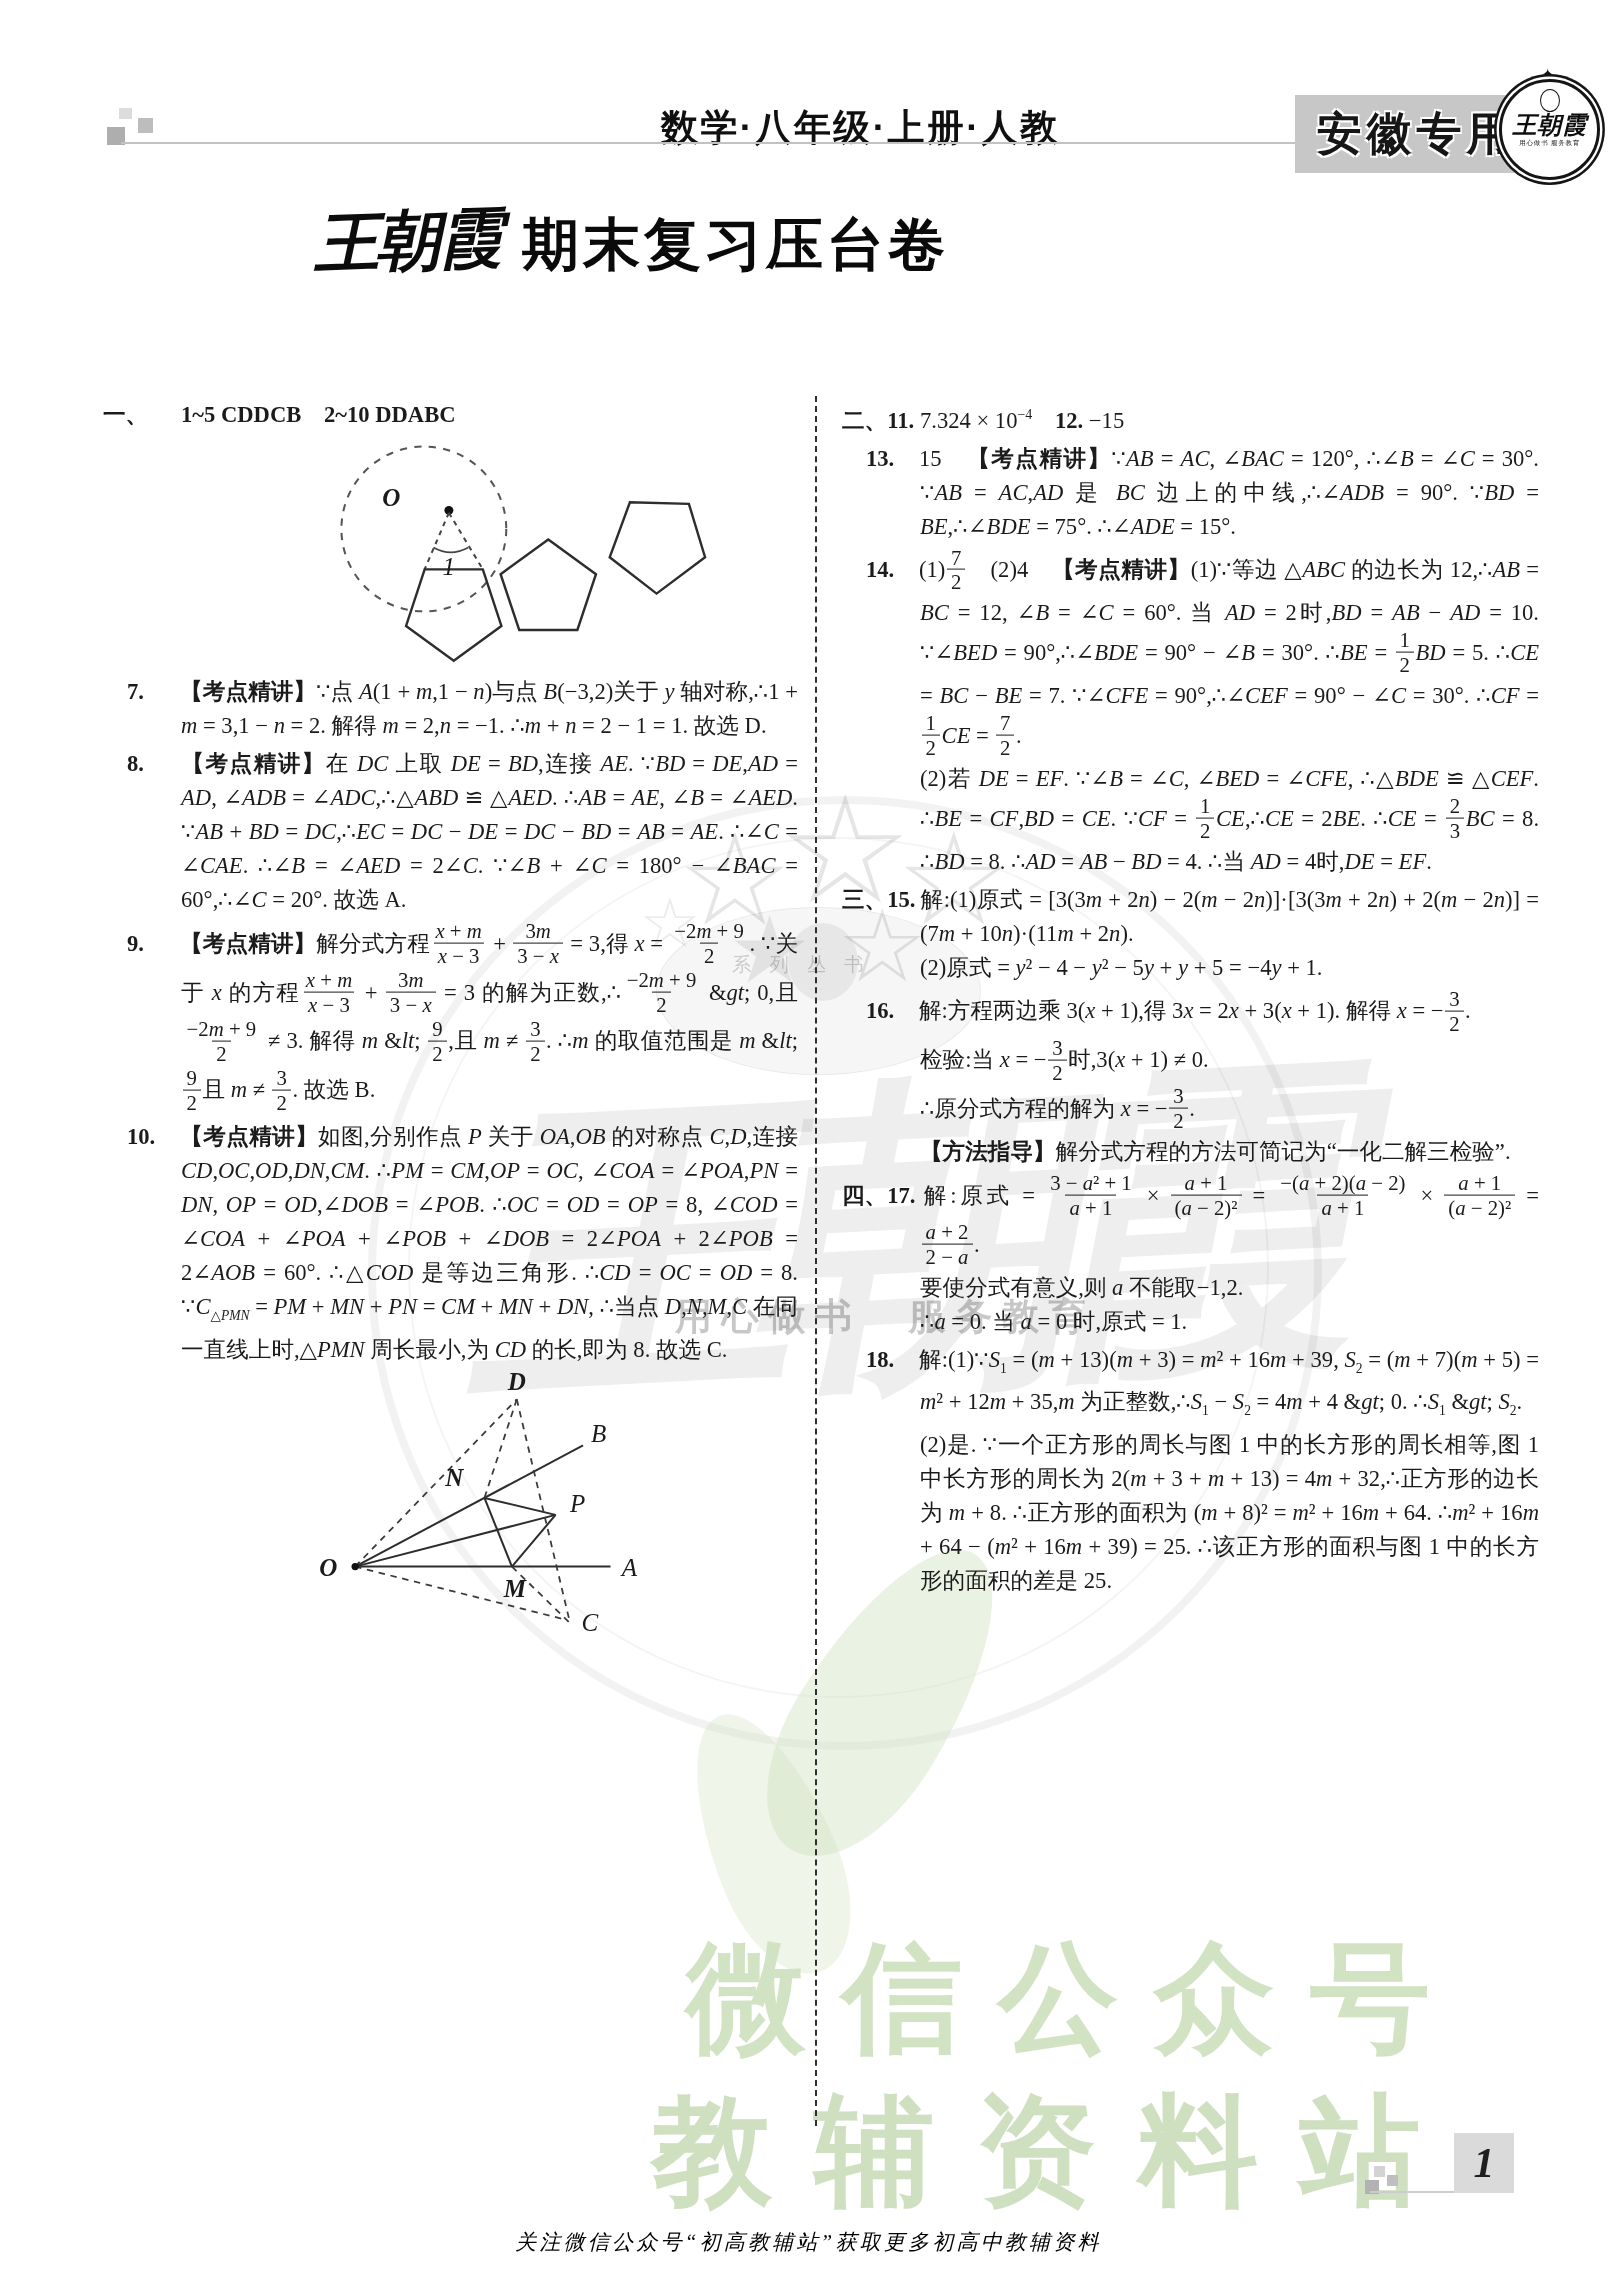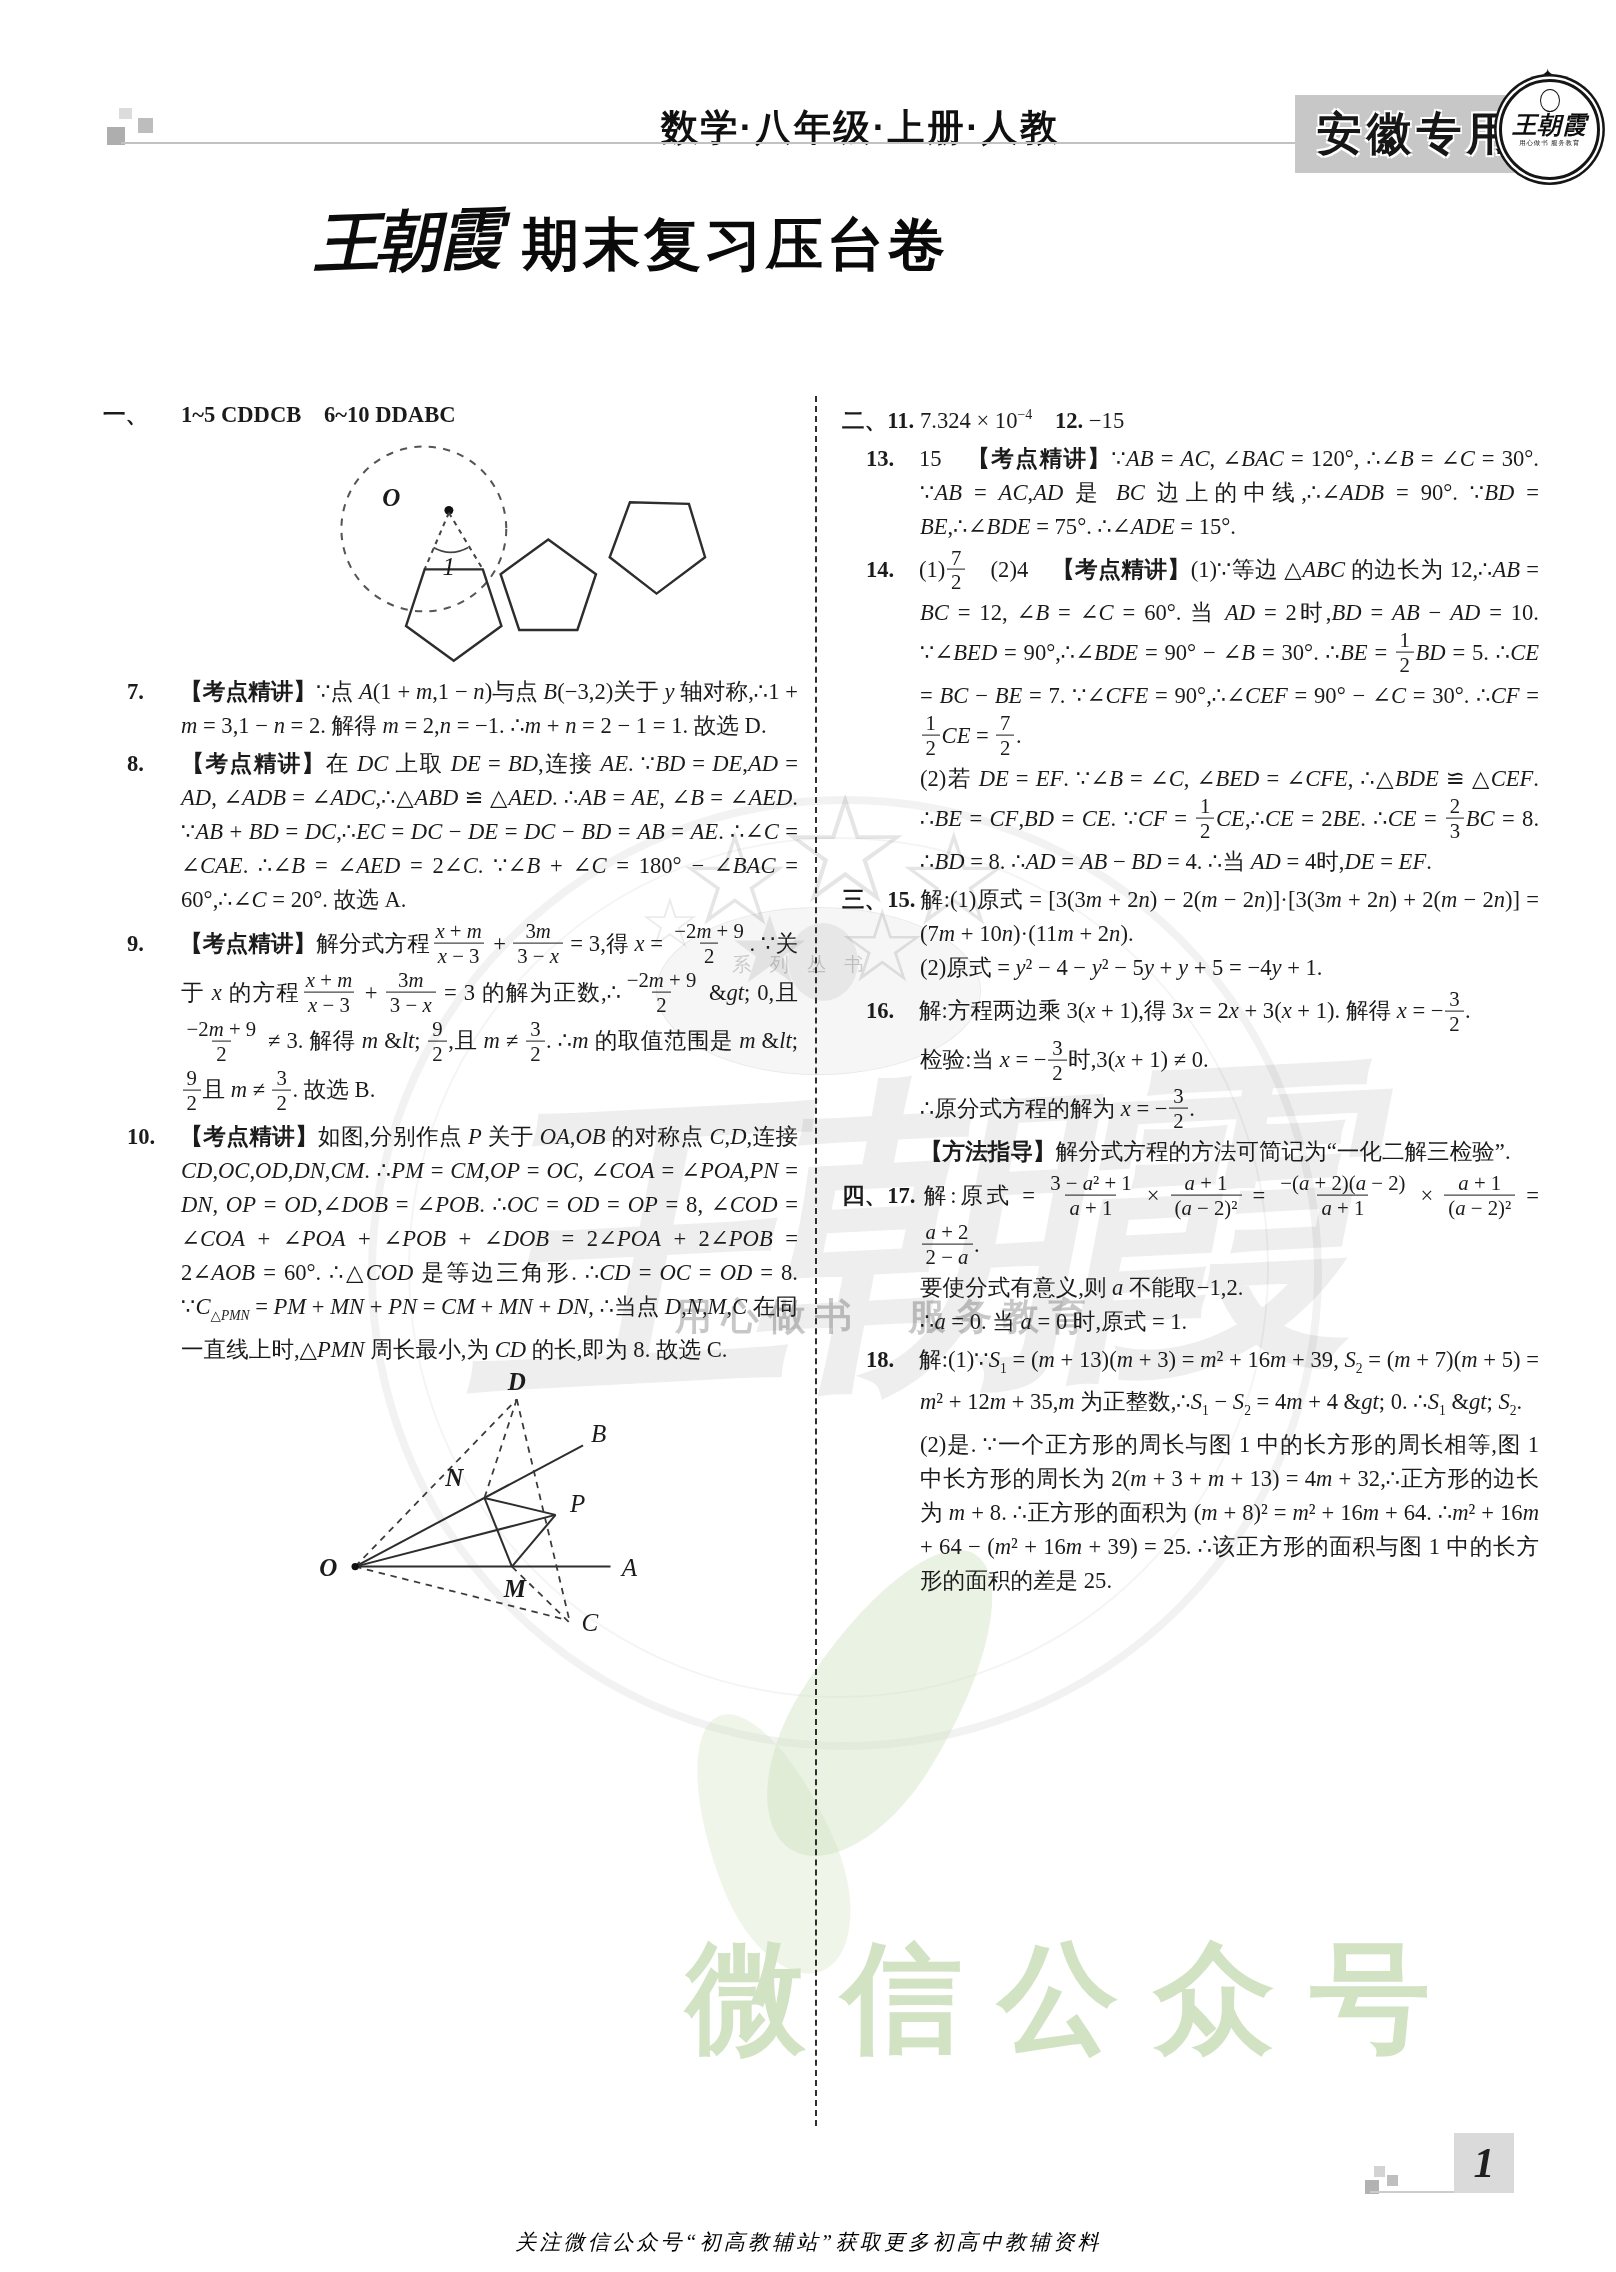--- a/index.html
+++ b/index.html
@@ -71,20 +71,21 @@
   <div class="wm wm-star" style="left:837px;top:896px;font-size:101px;">☆</div>
   <div class="wm wm-star" style="left:639px;top:889px;font-size:69px;color:rgba(0,0,0,.08);">☆</div>
   <div class="wm wm-oval"></div>
   <div class="wm wm-head"></div>
   <div class="wm wm-series">系列丛书</div>
   <div class="wm wm-script">王朝霞</div>
   <div class="wm wm-motto hei">用心做书　服务教育</div>
   <div class="wm leaf" style="left:808px;top:1528px;width:150px;height:348px;transform:rotate(32deg);"></div>
   <div class="wm leaf" style="left:710px;top:1706px;width:121px;height:275px;transform:rotate(-22deg);background:rgba(208,226,192,.35);"></div>
   <div class="wm wm-green" style="left:686px;top:1918px;font-size:120px;letter-spacing:36px;">微信公众号</div>
+  <div class="wm wm-green" style="left:652px;top:2071px;font-size:120px;letter-spacing:42px;color:#cfe0c0;">教辅资料站</div>
 
   <div class="sq" style="left:119px;top:108px;width:13px;height:11.3px;background:#dcdcdc;"></div>
   <div class="sq" style="left:138px;top:118px;width:14.6px;height:14.6px;background:#bdbdbd;"></div>
   <div class="sq" style="left:107px;top:127px;width:18px;height:18px;background:#aeaeae;"></div>
 
   <div class="subject hei">数学·八年级·上册·人教</div>
   <div class="header-rule"></div>
   <div class="badge hei">安徽专用</div>
   <div class="logo">
     <div class="logo-crest">✦</div>
@@ -95,21 +96,21 @@
     </div>
   </div>
 
   <div class="t-brand">王朝霞</div>
   <div class="t-main hei">期末复习压台卷</div>
 
   <div class="divider"></div>
 
   <div class="col" id="col-left">
     <div>
-        <div class="ans wide bold"><span class="num">一、</span><span class="body">1~5 CDDCB　6~10 DDABC</span></div>
+        <div class="ans wide bold"><span class="num">一、</span><span class="body">1~5 CDDCB　2~10 DDABC</span></div>
       </div>
 
     <svg class="fig" width="695" height="236" viewBox="0 0 860 292">
       <circle cx="397" cy="115" r="102" fill="none" stroke="#555" stroke-width="2.5" stroke-dasharray="9 9"></circle>
       <circle cx="428" cy="92" r="5.5" fill="#111"></circle>
       <line x1="428" y1="95" x2="398" y2="165" stroke="#444" stroke-width="2.5" stroke-dasharray="6 6"></line>
       <line x1="428" y1="95" x2="470" y2="165" stroke="#444" stroke-width="2.5" stroke-dasharray="6 6"></line>
       <path d="M 409 138 Q 430 150 452 138" fill="none" stroke="#444" stroke-width="2"></path>
       <polygon points="398,165 470,165 493,235 434,278 375,235" fill="none" stroke="#2d2d2d" stroke-width="3"></polygon>
       <polygon points="515,240 492,171 551,128 610,171 587,240" fill="none" stroke="#2d2d2d" stroke-width="3"></polygon>

